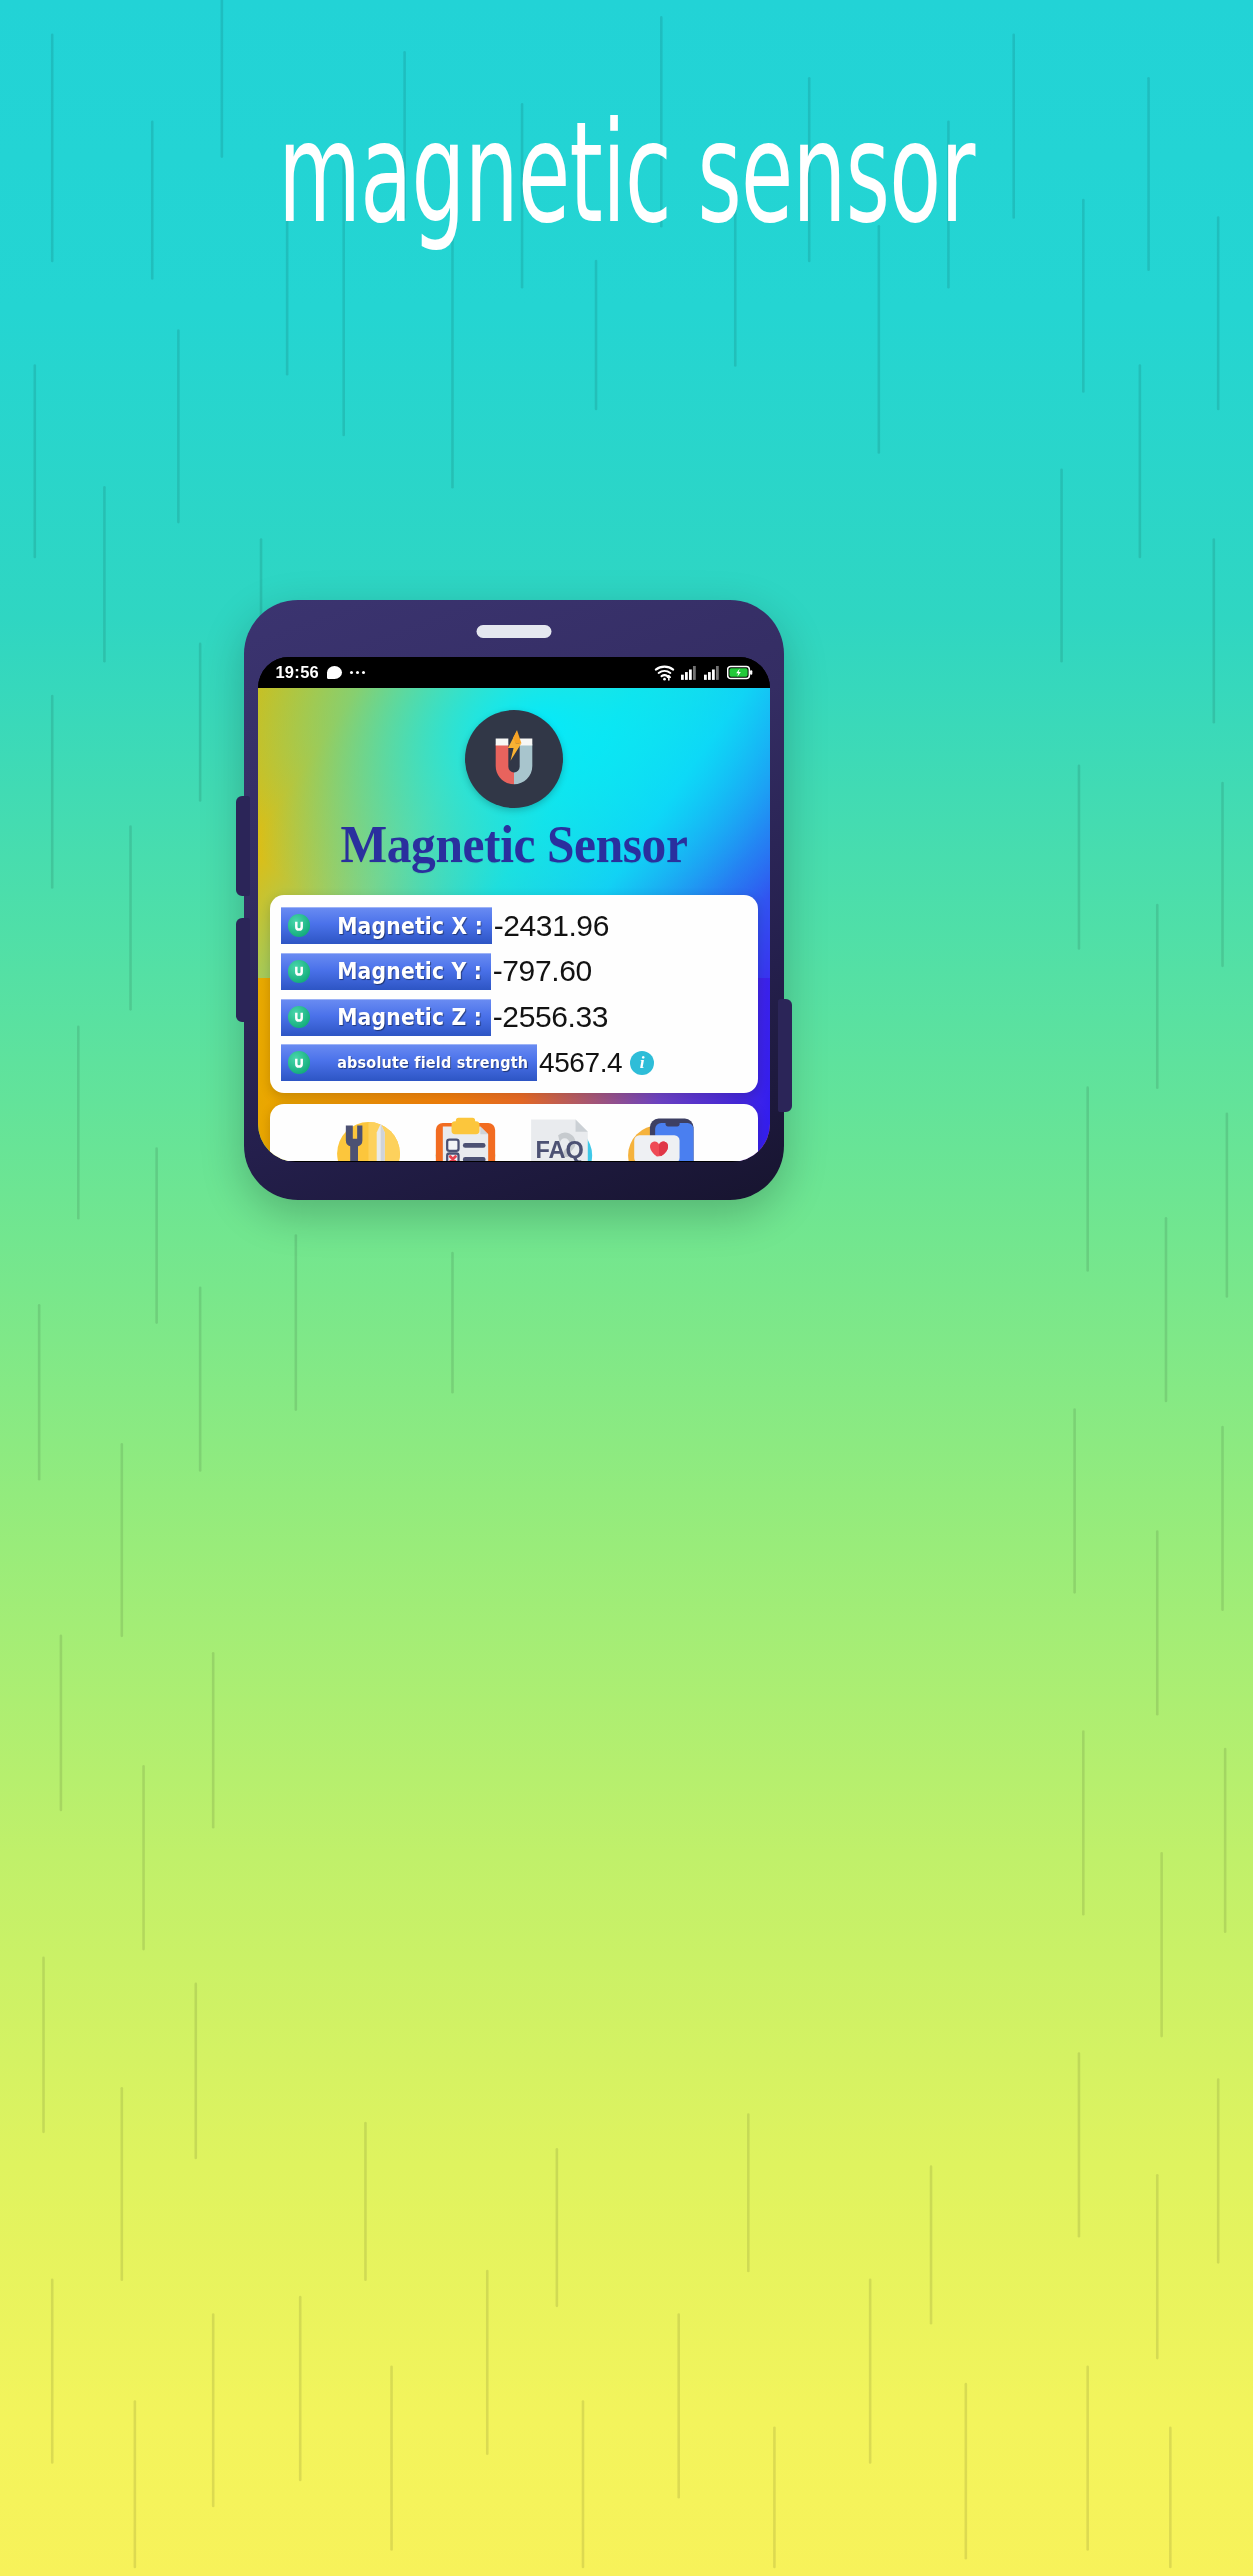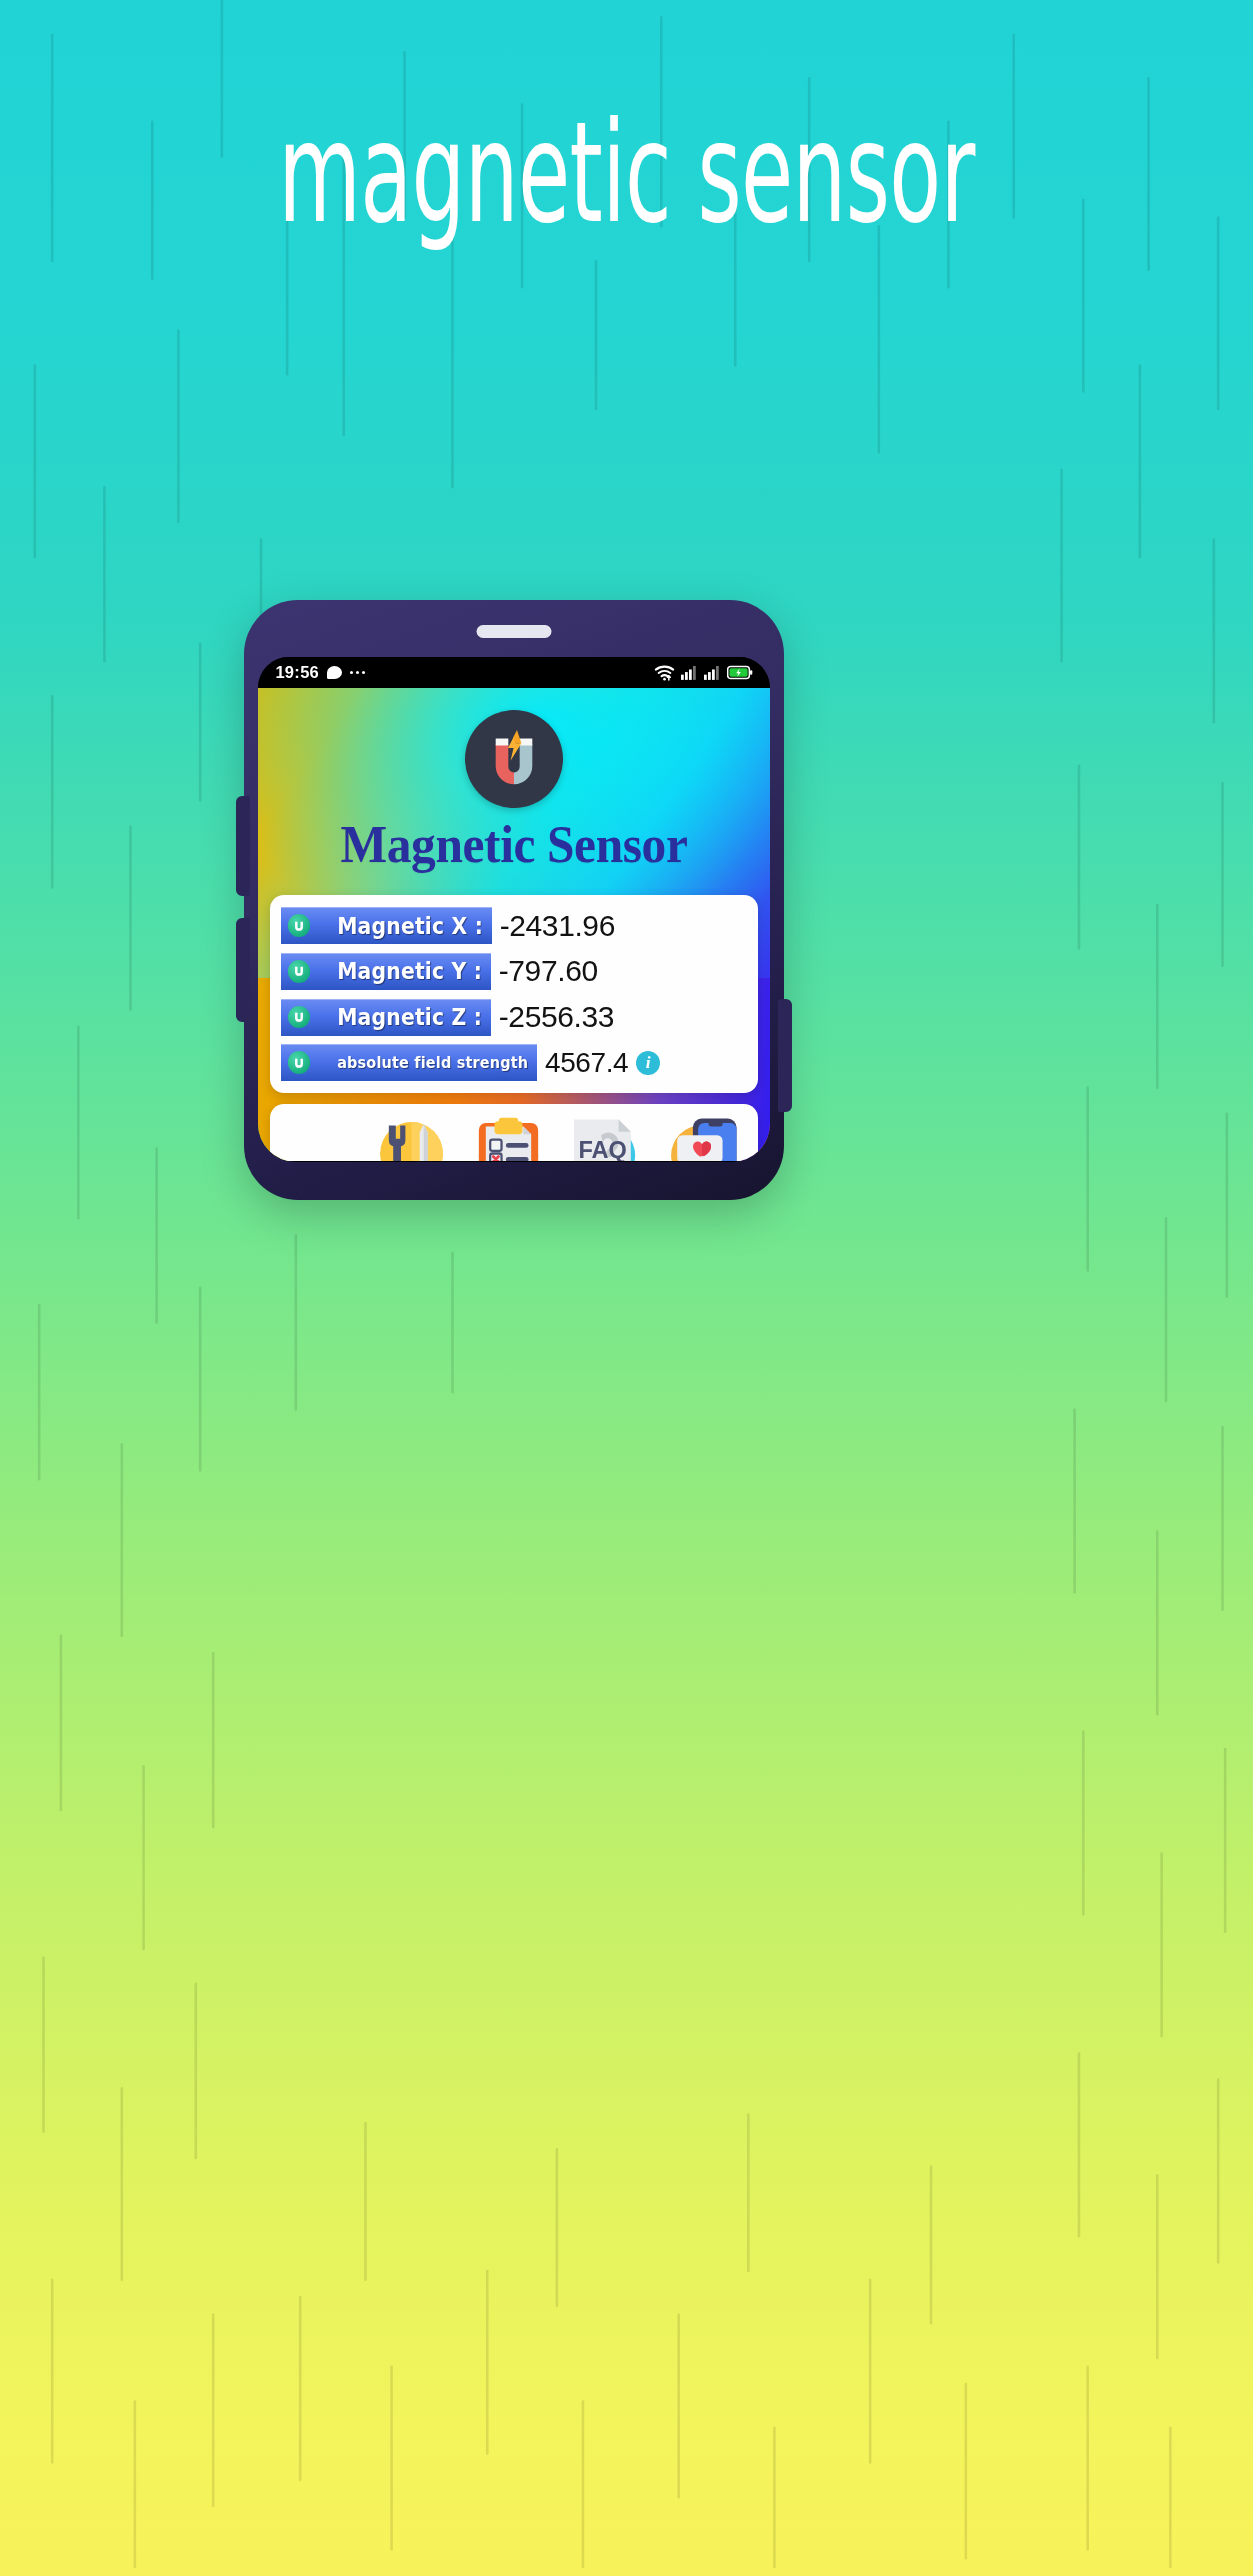--- a/index.html
+++ b/index.html
@@ -200,21 +200,21 @@
     white-space:nowrap;
     text-shadow:0.9px 0.9px 0.9px rgba(0,0,0,0.45);
     letter-spacing:0.2px;
     margin-left:20px;
   }
   .row.abs .badge .lbl { font-size:16px; }
   .val {
     font-family:"Liberation Sans","DejaVu Sans", sans-serif;
     font-size:30px;
     color:#121212;
-    margin-left:8px;
+    margin-left:2px;
     white-space:nowrap;
     letter-spacing:-0.4px;
   }
   .row.abs .val { font-size:28px; }
   .info-ico {
     width:24.4px; height:24.4px; flex:0 0 24.4px;
     border-radius:50%;
     background:#2ebdd8;
     margin-left:7.8px;
     display:flex; align-items:center; justify-content:center;
@@ -224,21 +224,21 @@
   }
 
   
   .actions {
     position:relative; z-index:3;
     margin:10.4px 12.2px 0 12.2px;
     background:#fefefe;
     border-radius:14px;
     padding:12.2px 7px 12.2px 7px;
     box-shadow:0 3.5px 10.4px rgba(0,0,0,0.16);
-    display:flex; justify-content:flex-end; align-items:flex-start;
+    display:flex; justify-content:center; align-items:flex-start;
   }
   .act {
     width:97px;
     display:flex; flex-direction:column; align-items:center;
     gap:4.4px;
     cursor:pointer;
   }
   .act .ico { width:75px; height:75px; }
 </style>
 </head>

